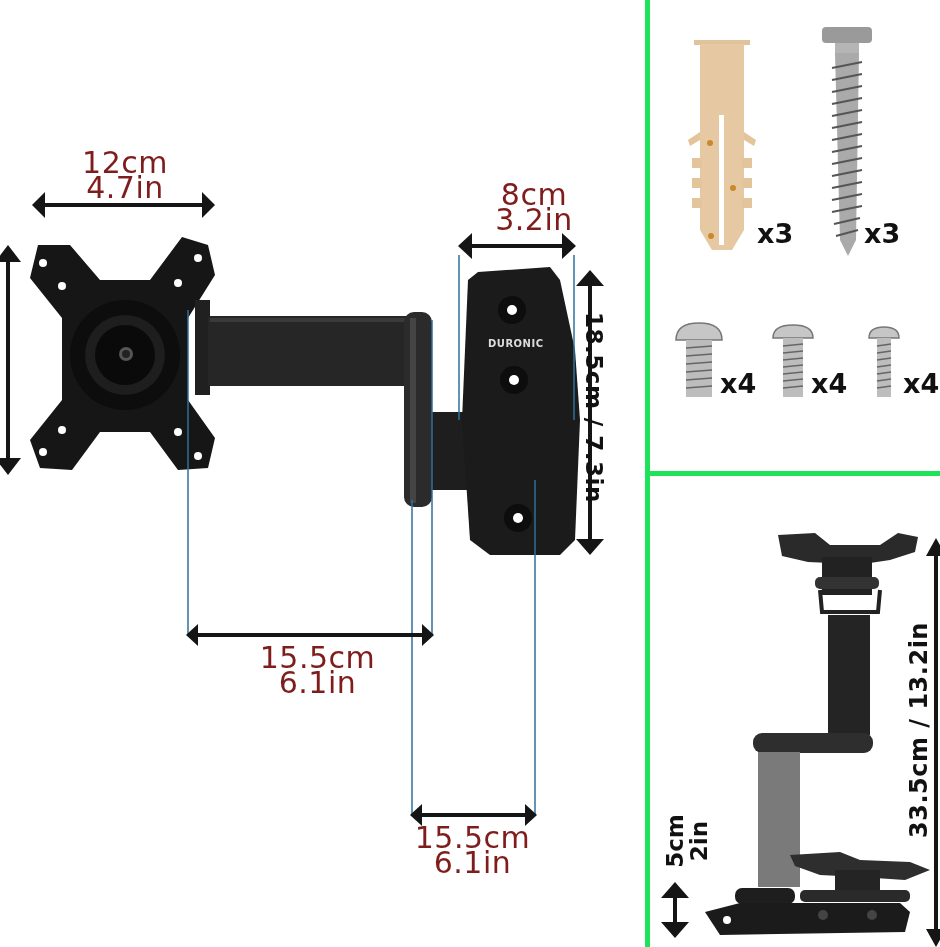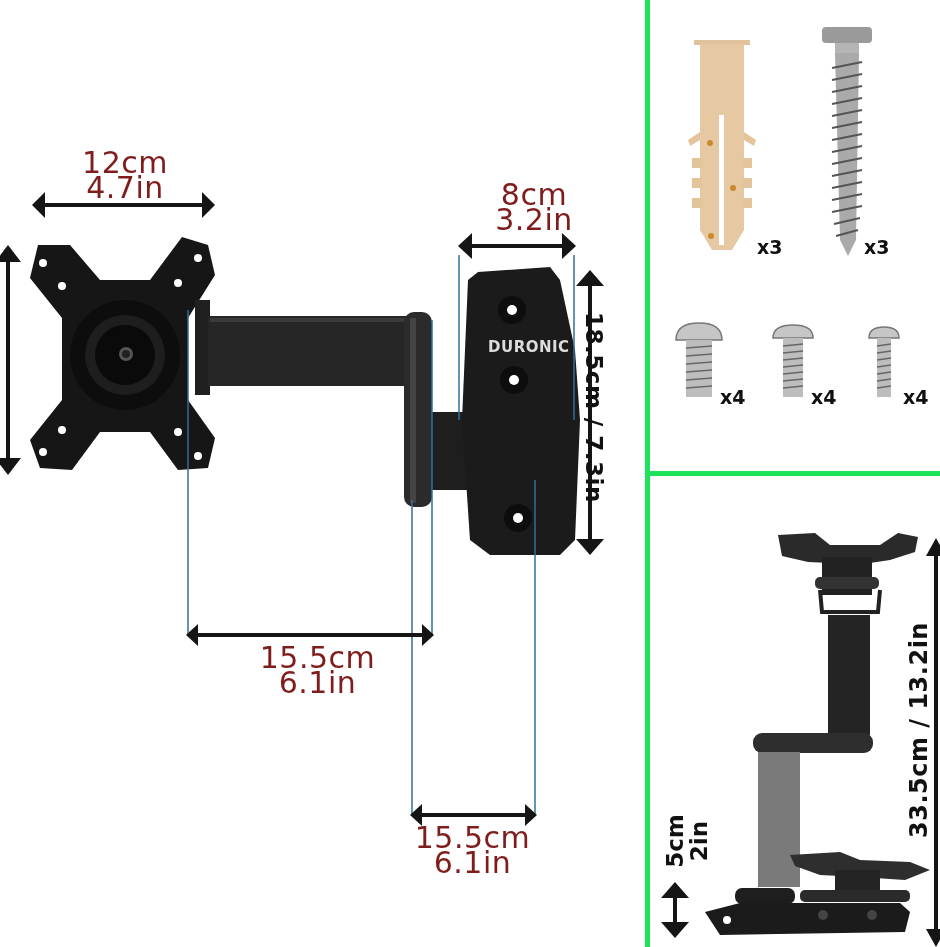--- a/index.html
+++ b/index.html
@@ -1,21 +1,21 @@
 <!DOCTYPE html>
 <html><head>
 <meta charset="utf-8">
 <style>
   html,body{margin:0;padding:0;background:#fff;}
   body{width:940px;height:947px;position:relative;overflow:hidden;font-family:"DejaVu Sans",sans-serif;}
   .abs{position:absolute;}
   .lbl{position:absolute;font-weight:normal;color:#7f1d1d;text-align:center;line-height:25px;font-size:30px;letter-spacing:0.5px;}
   .vlbl{position:absolute;font-weight:bold;color:#111;font-size:23px;white-space:nowrap;letter-spacing:0.5px;}
   .divider{position:absolute;background:#1ee35a;}
-  .qty{position:absolute;font-weight:bold;color:#111;font-size:19px;margin-top:18px;}
+  .qty{position:absolute;font-weight:bold;color:#111;font-size:27px;}
   svg{position:absolute;overflow:visible;}
 </style>
 </head>
 <body>
 
 <div>
 
   <div class="lbl" style="left:60px;top:150px;width:130px;">
     <div>12cm</div>
     <div>4.7in</div>
@@ -62,21 +62,21 @@
 
   <svg width="940" height="947" style="left:0;top:0;">
     <path d="M478,272 L550,267 L560,280 L575,350 L580,420 L575,540 L560,555 L490,555 L470,540 L462,420 L468,280 Z" fill="#1b1b1b"></path>
     <circle cx="512" cy="310" r="14" fill="#0d0d0d"></circle>
       <circle cx="512" cy="310" r="5" fill="#fff"></circle>
     <circle cx="514" cy="380" r="14" fill="#0d0d0d"></circle>
       <circle cx="514" cy="380" r="5" fill="#fff"></circle>
     <circle cx="518" cy="518" r="14" fill="#0d0d0d"></circle>
       <circle cx="518" cy="518" r="5" fill="#fff"></circle>
   </svg>
-  <div class="abs" style="left:488px;top:338px;font-size:15px;font-weight:bold;color:#ddd;letter-spacing:0.5px;">DURONIC</div>
+  <div class="abs" style="left:488px;top:338px;font-size:10px;font-weight:bold;color:#ddd;letter-spacing:0.5px;">DURONIC</div>
 
   <svg width="940" height="947" style="left:0;top:0;">
     <g stroke="#2f6f9c" stroke-width="1.5">
       <line x1="188" y1="310" x2="188" y2="635"></line>
       <line x1="432" y1="320" x2="432" y2="635"></line>
       <line x1="412" y1="500" x2="412" y2="815"></line>
       <line x1="535" y1="480" x2="535" y2="815"></line>
       <line x1="459" y1="255" x2="459" y2="420"></line>
       <line x1="574" y1="255" x2="574" y2="420"></line>
     </g>

